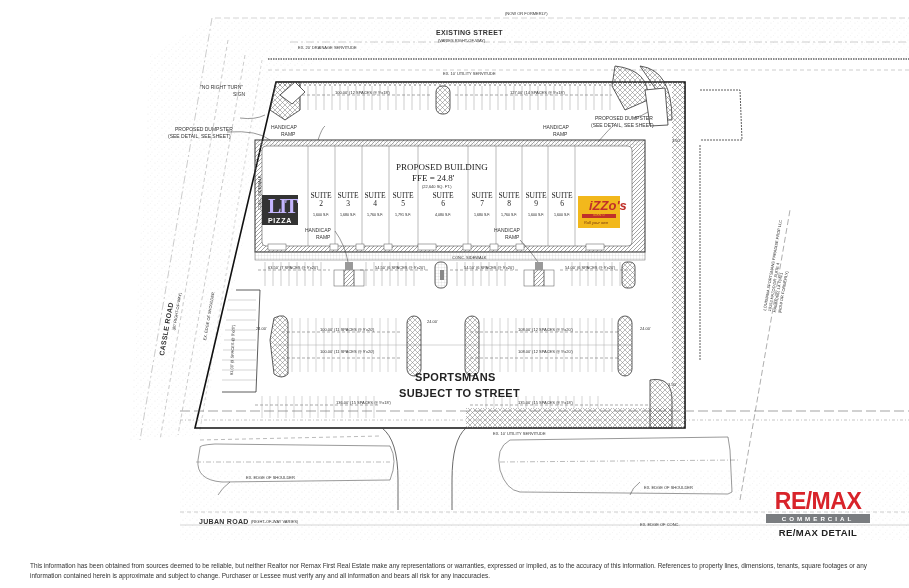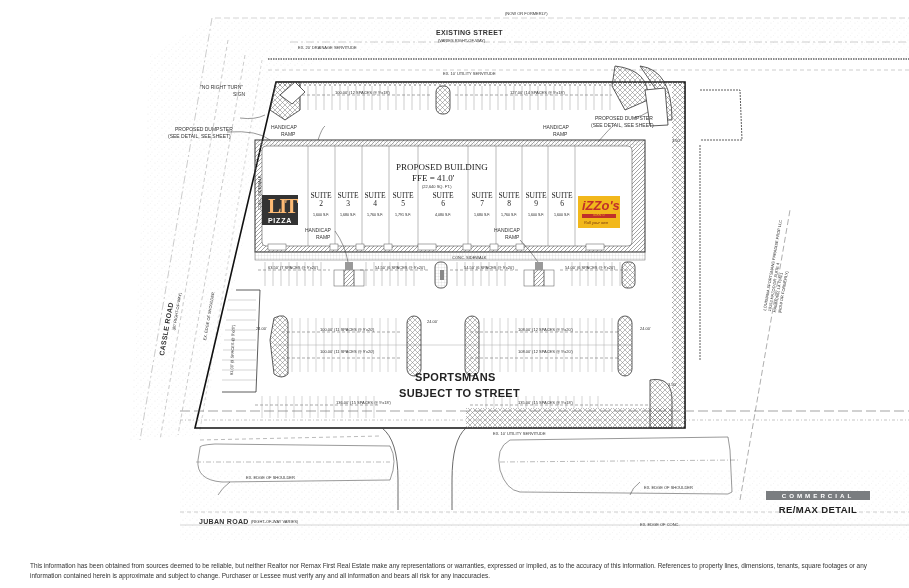--- a/index.html
+++ b/index.html
@@ -12,24 +12,24 @@
   .ser{font-family:"Liberation Serif",serif;color:#222;text-align:center;}
   .suite{position:absolute;top:192px;width:26px;text-align:center;font-family:"Liberation Serif",serif;font-size:7.5px;line-height:1.05;color:#222;}
   .suite .sf{font-family:"Liberation Sans",sans-serif;font-size:3.6px;display:block;margin-top:6px;}
   .prelim{position:absolute;font-weight:bold;font-size:11px;color:#222;letter-spacing:.3px;}
   .footer{position:absolute;left:30px;top:561px;width:860px;font-size:6.4px;line-height:10px;color:#333;}
   .remax{position:absolute;left:766px;top:490px;width:104px;text-align:center;}
   .remax .brand{font-size:23px;font-weight:bold;color:#d8232a;letter-spacing:-.5px;line-height:23px;}
   .remax .bar{background:#7a7d80;color:#fff;font-size:6.2px;letter-spacing:3px;font-weight:bold;height:9px;line-height:9px;margin-top:1px;}
   .remax .first{font-size:9.5px;font-weight:bold;color:#222;margin-top:4px;letter-spacing:.4px;}
   .logo-lit{position:absolute;left:262px;top:195px;width:36px;height:30px;background:#333;}
-  .logo-lit .big{position:absolute;left:6px;top:1px;font-family:"Liberation Serif",serif;font-weight:bold;color:#fdba74;font-size:20px;line-height:20px;letter-spacing:-2px;}
+  .logo-lit .big{position:absolute;left:6px;top:1px;font-family:"Liberation Serif",serif;font-weight:bold;color:#c4b5fd;font-size:20px;line-height:20px;letter-spacing:-2px;}
   .logo-lit .pz{position:absolute;left:0;right:0;bottom:1px;text-align:center;color:#fff;font-weight:bold;font-size:7px;letter-spacing:.8px;}
   .logo-izzo{position:absolute;left:578px;top:196px;width:42px;height:32px;background:#f2b81c;}
-  .logo-izzo .nm{position:absolute;left:4px;top:3px;font-weight:bold;font-style:italic;color:#c0302a;font-size:13px;line-height:13px;}
+  .logo-izzo .nm{position:absolute;left:11px;top:3px;font-weight:bold;font-style:italic;color:#c0302a;font-size:13px;line-height:13px;}
   .logo-izzo .strip{position:absolute;left:4px;top:18px;width:34px;height:4px;background:#c0302a;color:#f2b81c;font-size:2.6px;line-height:4px;text-align:center;}
   .logo-izzo .tag{position:absolute;left:6px;top:24px;color:#7a3b10;font-style:italic;font-size:4px;}
 </style>
 </head>
 <body>
 
 <div class="plan">
 <svg width="909" height="550" viewBox="0 0 909 550" xmlns="http://www.w3.org/2000/svg">
   <defs>
     <pattern id="xh" width="5" height="5" patternUnits="userSpaceOnUse">
@@ -241,21 +241,21 @@
 <div class="lbl tiny" style="left:336px;top:401px;">136.00' (15 SPACES @ 9'x18')</div>
 <div class="lbl tiny" style="left:518px;top:401px;">135.00' (15 SPACES @ 9'x18')</div>
 <div class="lbl tiny" style="left:230px;top:375px;transform:rotate(-88deg);transform-origin:left top;">81.00' (9 SPACES @ 9'x20')</div>
 <div class="lbl tiny" style="left:256px;top:327px;">24.00'</div>
 <div class="lbl tiny" style="left:427px;top:320px;">24.00'</div>
 <div class="lbl tiny" style="left:640px;top:327px;">24.00'</div>
 <div class="lbl tiny" style="left:668px;top:383px;">3.50'</div>
 <div class="lbl tiny" style="left:672px;top:139px;">3.50'</div>
 
 <div class="lbl ser" style="left:396px;top:163px;font-size:9px;">PROPOSED BUILDING</div>
-<div class="lbl ser" style="left:412px;top:174px;font-size:9px;">FFE = 41.0'</div>
+<div class="lbl ser" style="left:412px;top:174px;font-size:9px;">FFE = 24.8'</div>
 <div class="lbl" style="left:422px;top:185px;font-size:4px;">(22,640 SQ. FT.)</div>
 
 <div class="logo-lit">
   <span class="big">LIT</span>
   <span class="pz">PIZZA</span>
 </div>
 
 <div class="suite" style="left:308px;"><span>SUITE</span><br><span>2</span><span class="sf">1,600 S.F.</span></div>
 <div class="suite" style="left:335px;"><span>SUITE</span><br><span>3</span><span class="sf">1,680 S.F.</span></div>
 <div class="suite" style="left:362px;"><span>SUITE</span><br><span>4</span><span class="sf">1,760 S.F.</span></div>
@@ -269,17 +269,18 @@
 <div class="logo-izzo">
   <span class="nm">iZZo's</span>
   <span class="strip">BURRITO</span>
   <span class="tag">Roll your own</span>
 </div>
 
 <div class="prelim" style="left:415px;top:371px;">SPORTSMANS</div>
 <div class="prelim" style="left:399px;top:387px;">SUBJECT TO STREET</div>
 
 <div class="remax">
+  <div class="brand">RE/MAX</div>
   <div class="bar">COMMERCIAL</div>
   <div class="first">RE/MAX DETAIL</div>
 </div>
 
 <div class="footer">This information has been obtained from sources deemed to be reliable, but neither Realtor nor Remax First Real Estate make any representations or warranties, expressed or implied, as to the accuracy of this information. References to property lines, dimensions, tenants, square footages or any information contained herein is approximate and subject to change. Purchaser or Lessee must verify any and all information and bears all risk for any inaccuracies.</div>
 
 </body></html>

